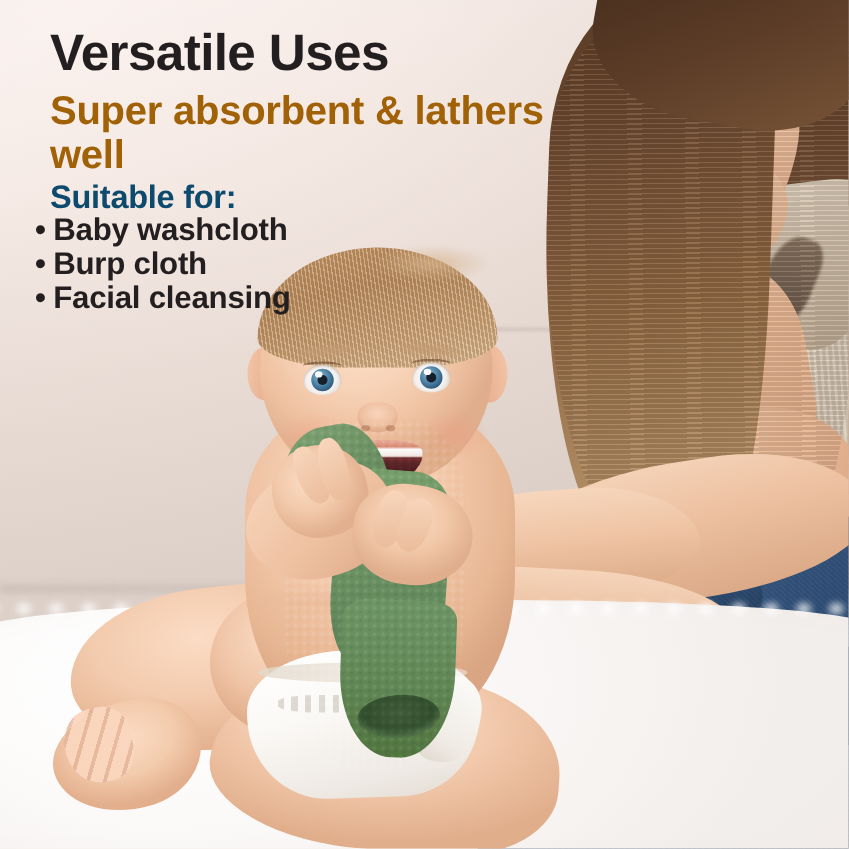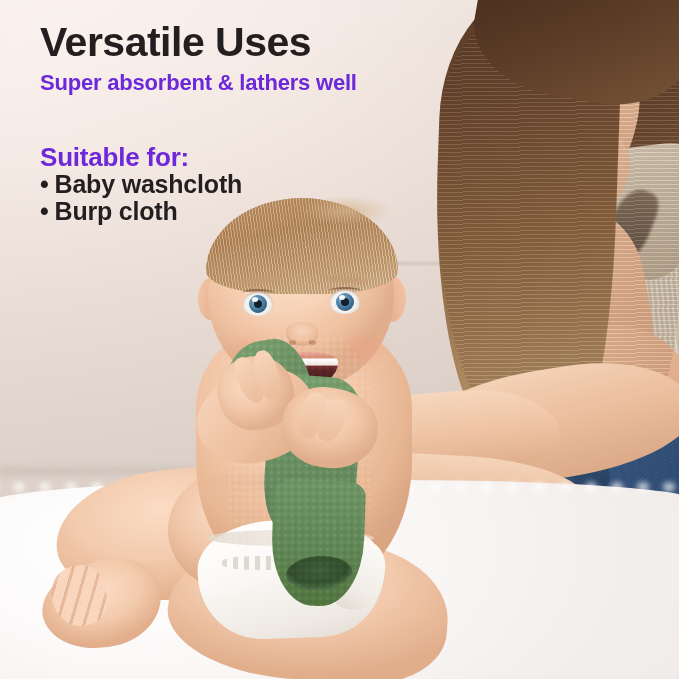--- a/index.html
+++ b/index.html
@@ -570,39 +570,39 @@
   }
   .headline {
     font-size: 41px;
     font-weight: 700;
     letter-spacing: -.5px;
     line-height: 1.0;
     margin: 0 0 8px 0;
     color: #231f20;
   }
   .subhead {
-    font-size: 22px;
+    font-size: 32px;
     font-weight: 600;
     letter-spacing: -.2px;
     line-height: 1.1;
     margin: 0;
-    color: #6d28d9;
+    color: #a16207;
   }
   .list-title {
     position: absolute;
     left: 40px;
     top: 142px;
     font-size: 26px;
     font-weight: 600;
     letter-spacing: -.2px;
-    color: #6d28d9;
+    color: #0c4a6e;
   }
   .bullets {
     position: absolute;
-    left: 40px;
+    left: 28px;
     top: 171px;
     margin: 0;
     padding: 0;
     list-style: none;
   }
   .bullets li {
     font-size: 25px;
     font-weight: 600;
     letter-spacing: -.2px;
     line-height: 27px;
@@ -729,15 +729,16 @@
   <div class="text-block">
     <h1 class="headline">Versatile Uses</h1>
     <p class="subhead">Super absorbent &amp; lathers well</p>
   </div>
 
   <div class="list-title">Suitable for:</div>
 
   <ul class="bullets" id="bullet-list">
       <li><span class="dot">•</span><span>Baby washcloth</span></li>
       <li><span class="dot">•</span><span>Burp cloth</span></li>
+      <li><span class="dot">•</span><span>Facial cleansing</span></li>
     </ul>
 
 </div>
 
 </body></html>

